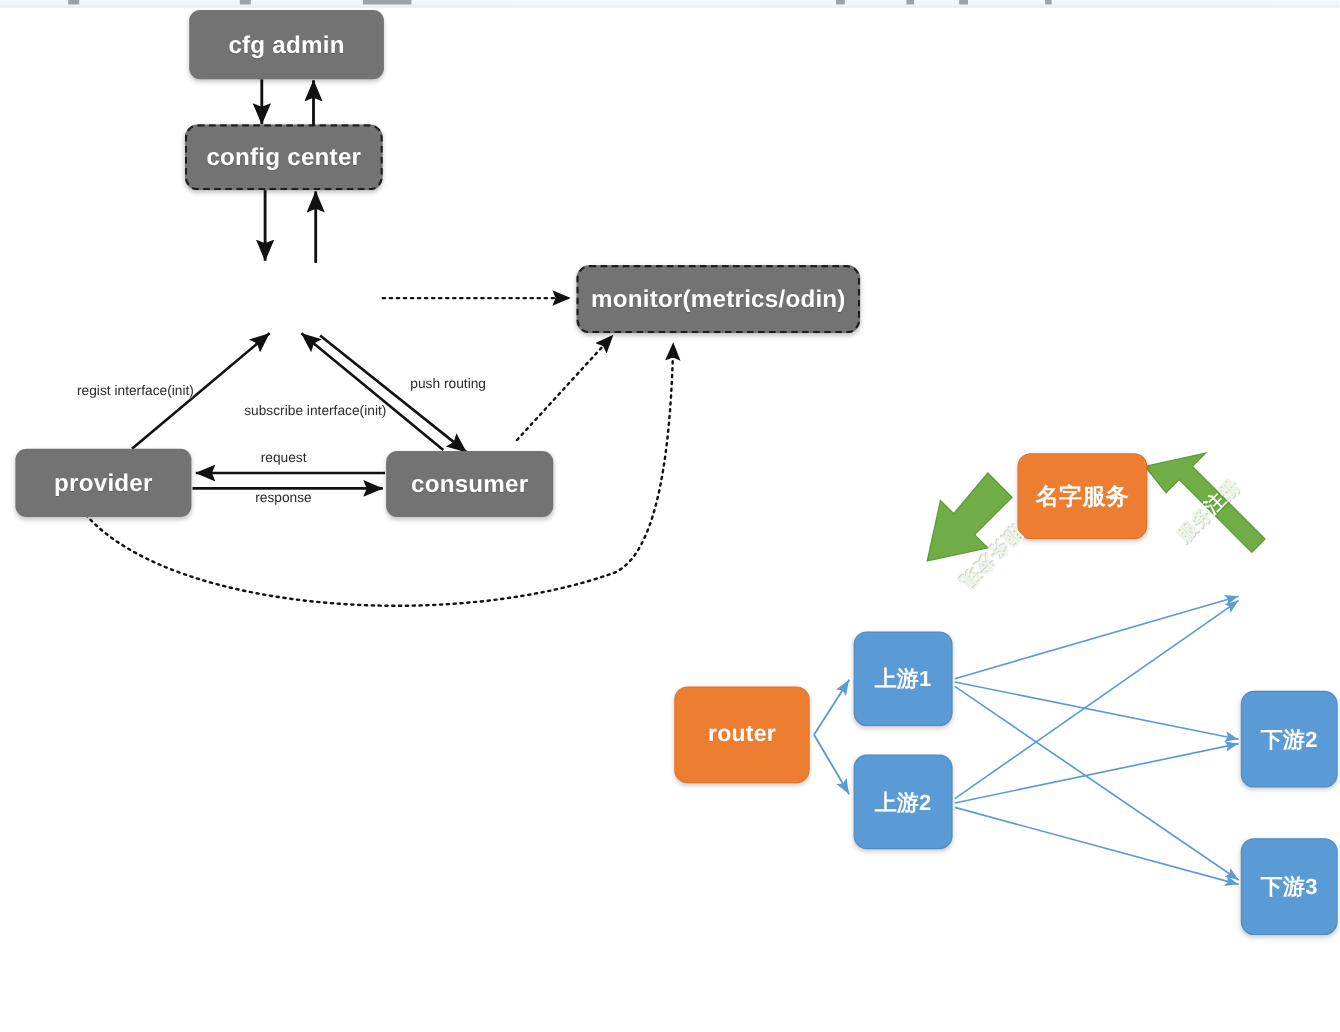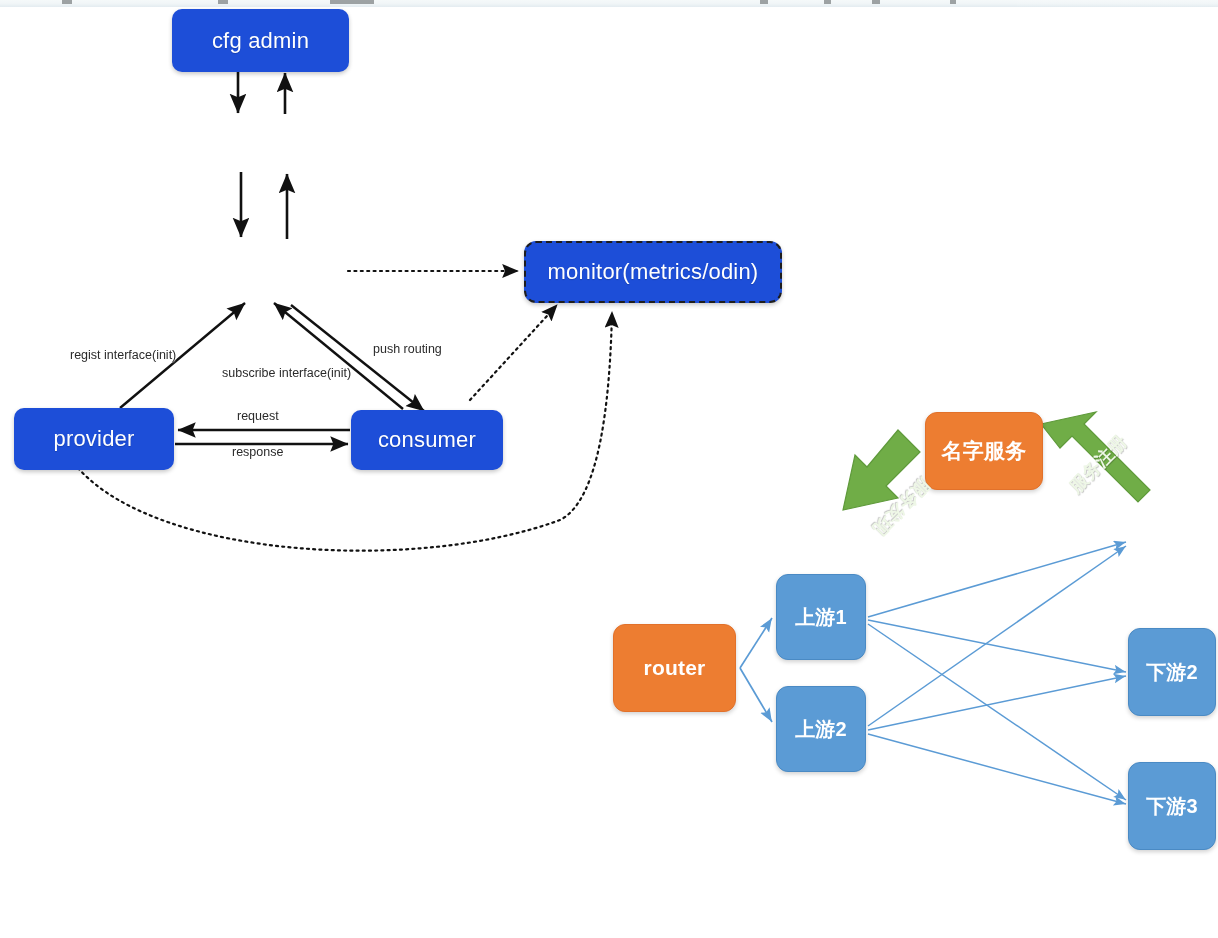--- a/index.html
+++ b/index.html
@@ -12,24 +12,25 @@
 
   
   .node{
     position:absolute;box-sizing:border-box;
     display:flex;align-items:center;justify-content:center;
     text-align:center;color:#ffffff;
     border-radius:10px;
     letter-spacing:0.2px;
   }
   .node-blue{
-    background:#1d4ed8;
+    background:#737373;
     box-shadow:0 2px 4px rgba(0,0,0,0.22);
     font-size:22px;
     text-shadow:0 1px 1px rgba(0,0,0,0.18);
+    font-weight:bold;
   }
   .node-blue.dashed{
     border:2px dashed #1d1d1d;
     border-radius:12px;
   }
   .node-orange{
     background:#ed7d31;border:1px solid #e2712a;
     border-radius:12px;color:#ffffff;
     font-size:21px;font-weight:bold;
     box-shadow:0 2px 4px rgba(0,0,0,0.18);
@@ -146,20 +147,23 @@
                L 1072,436
                L 1060,448
                z" fill="#70ad47" stroke="#5f9a3b" stroke-width="1.2"></path>
     </g>
   </svg>
 
   <div class="node node-blue" style="left:172px;top:9px;width:177px;height:63px;">
     <span>cfg admin</span>
   </div>
 
+  <div class="node node-blue dashed" style="left:168px;top:113px;width:180px;height:60px;">
+    <span>config center</span>
+  </div>
 
 
   <div class="node node-blue dashed" style="left:524px;top:241px;width:258px;height:62px;">
     <span>monitor(metrics/odin)</span>
   </div>
 
   <div class="node node-blue" style="left:14px;top:408px;width:160px;height:62px;">
     <span>provider</span>
   </div>
 

